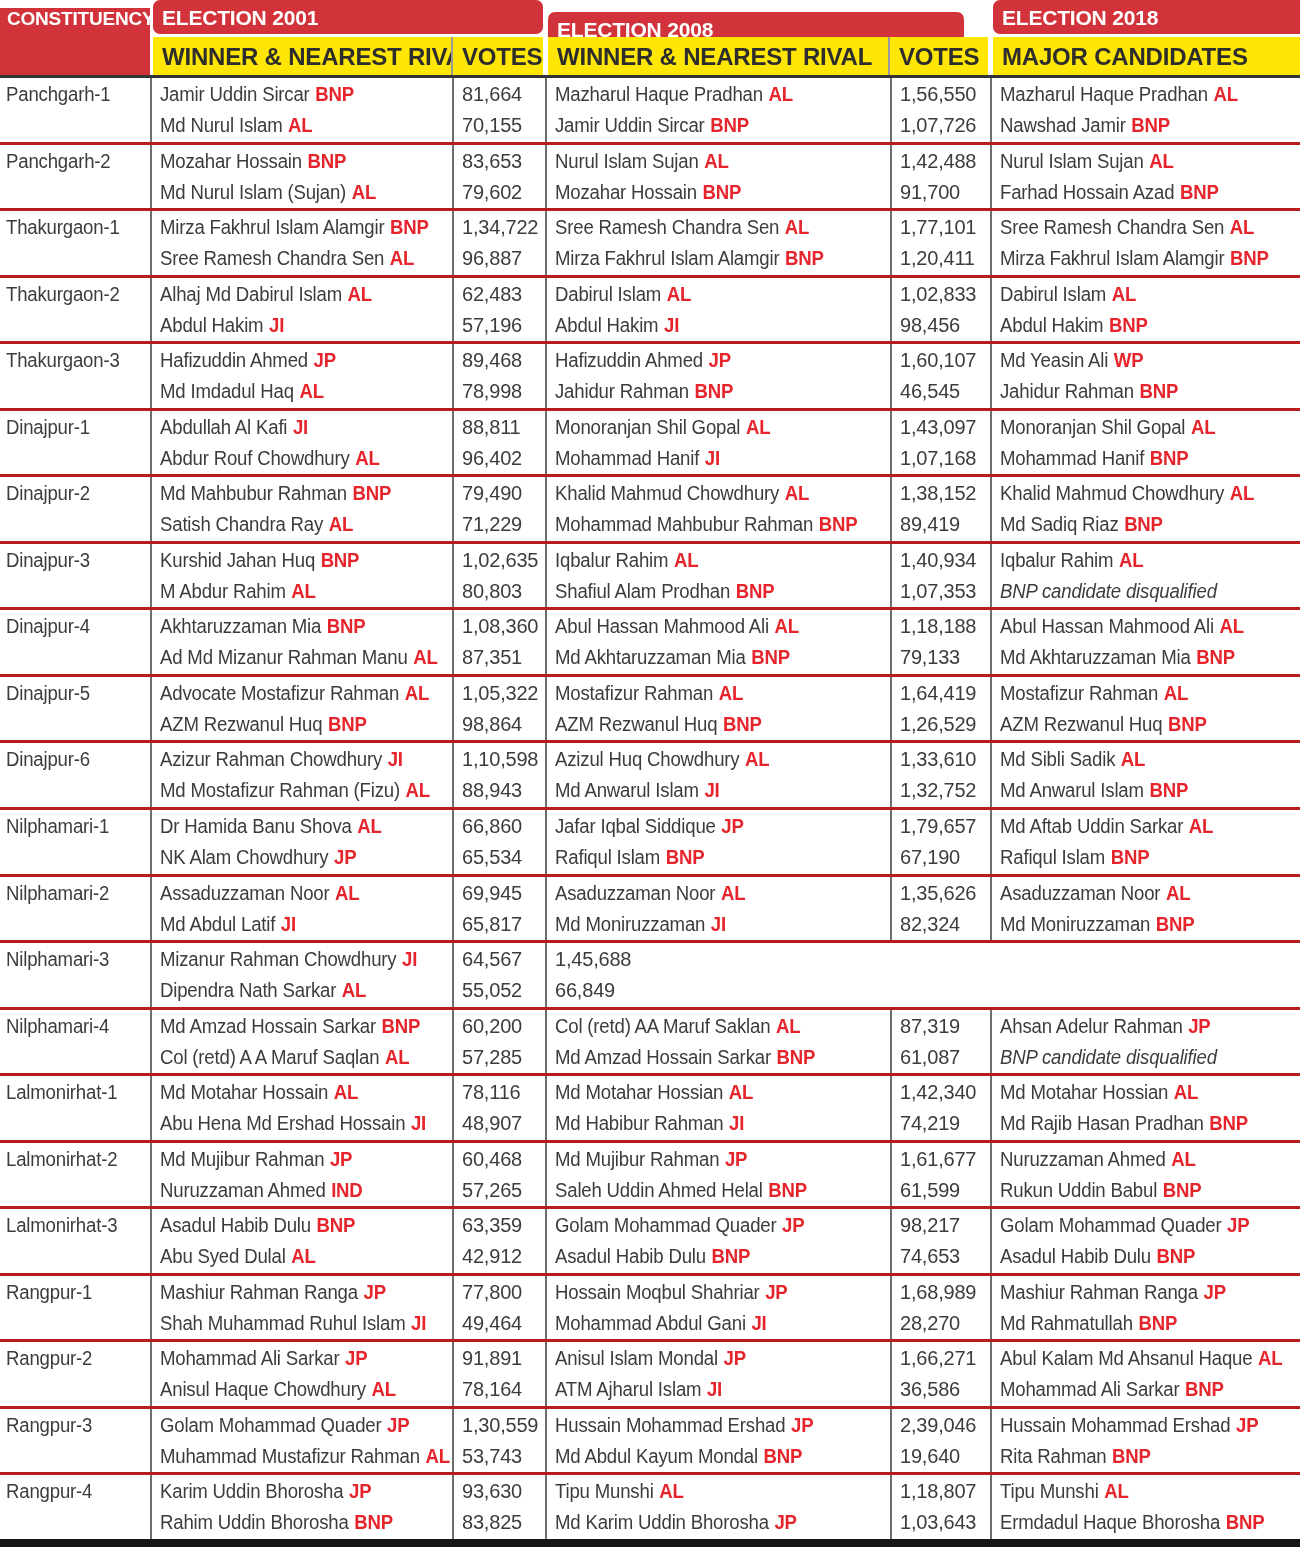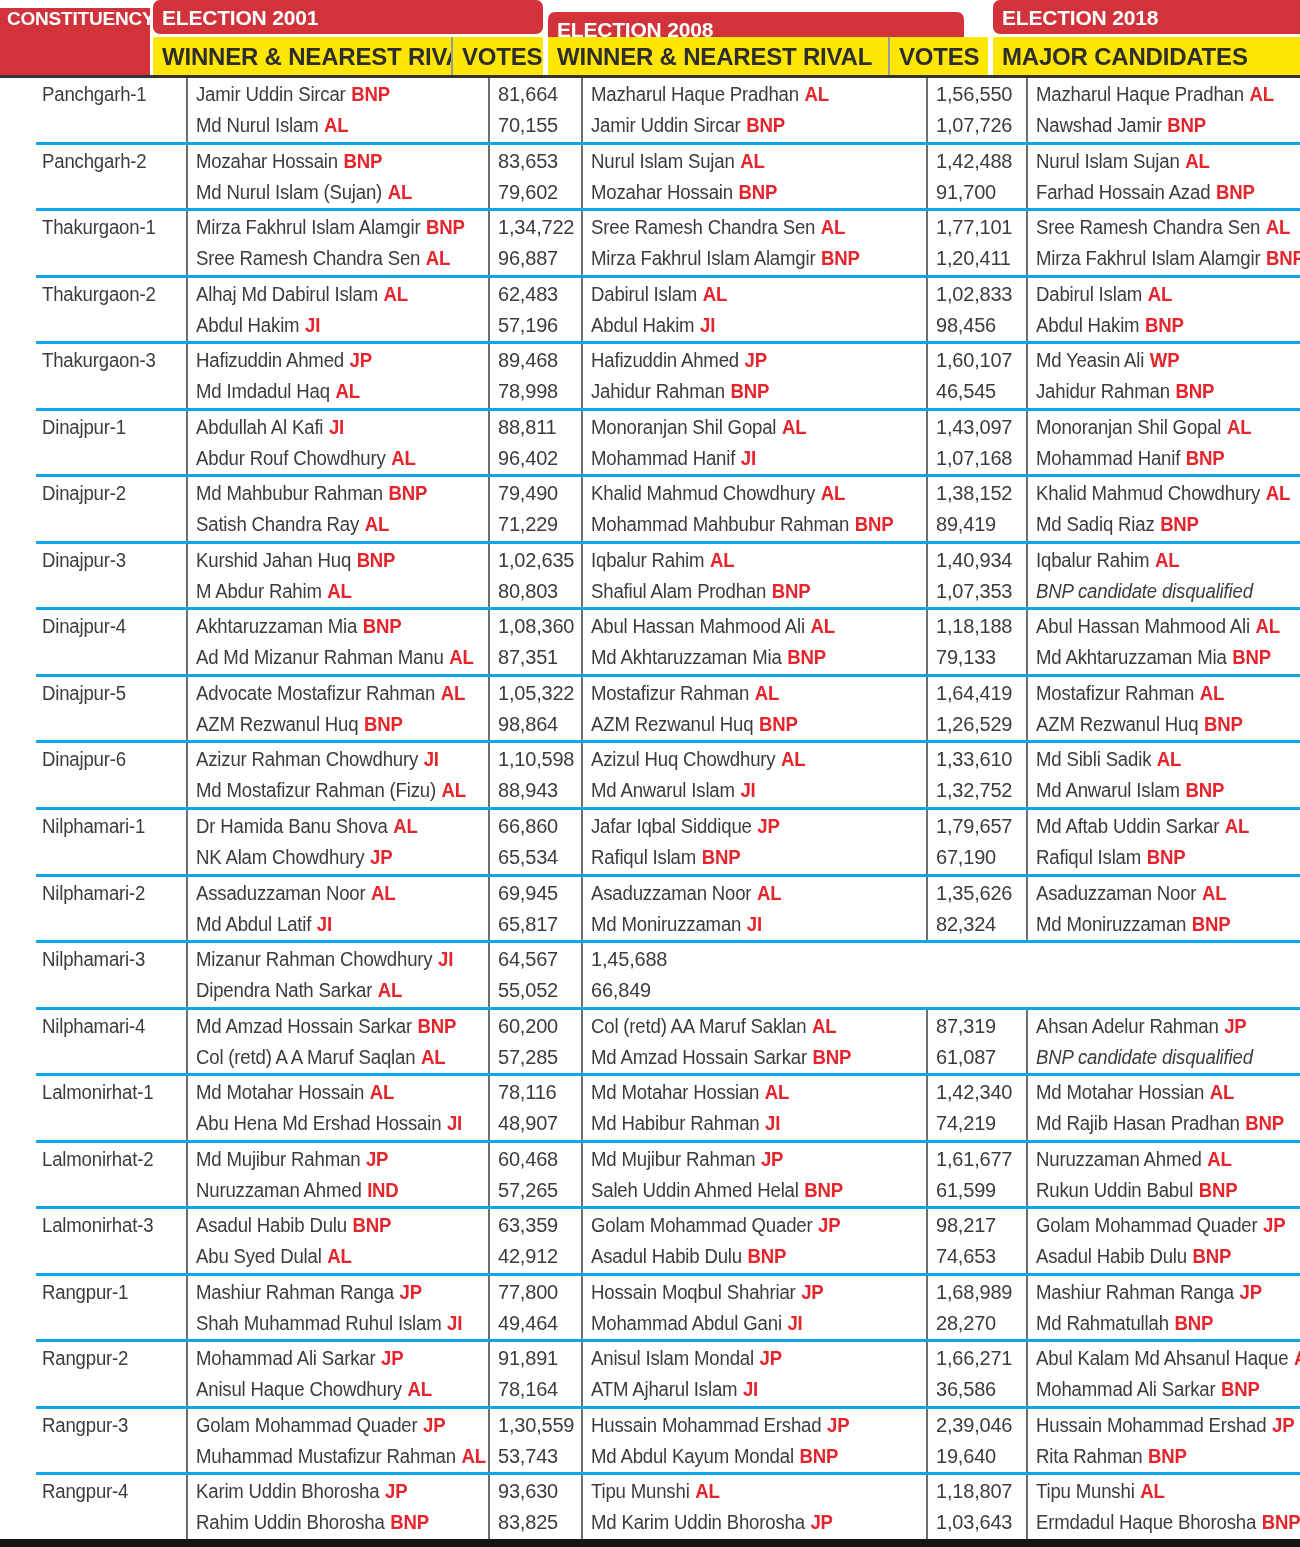--- a/index.html
+++ b/index.html
@@ -20,22 +20,22 @@
     font-weight:700;font-size:24px;line-height:39px;padding-left:9px;box-sizing:border-box;white-space:nowrap;}
   .y1{left:153px;width:298px;}
   .y2{left:451px;width:92px;border-left:2px solid #9a9a9a;}
   .y3{left:548px;width:340px;}
   .y4{left:888px;width:100px;border-left:2px solid #9a9a9a;}
   .y5{left:993px;width:307px;}
   .header-underline{position:absolute;left:0;bottom:0;width:100%;height:3px;background:#333;}
 
   
   .rows{display:flex;flex-direction:column;height:1461px;}
-  .row{display:grid;grid-template-columns:150px 302px 93px 345px 100px 310px;flex:1;box-sizing:border-box;margin-left:36px;}
-  .row + .row{border-top:3px solid #0ea5e9;}
+  .row{display:grid;grid-template-columns:150px 302px 93px 345px 100px 310px;flex:1;box-sizing:border-box;}
+  .row + .row{border-top:3px solid #b91c1c;}
   .cell{box-sizing:border-box;border-left:2px solid #6e6e6e;padding:1px 0 0 8px;overflow:visible;}
   .const-cell{border-left:none;padding-left:6px;}
   .ln{height:31px;line-height:31.5px;white-space:nowrap;font-size:20px;color:#3c3c3c;}
   .scale{transform:scaleX(0.93);transform-origin:0 50%;}
   .nm{color:#3c3c3c;}
   .party{font-weight:700;color:var(--pred);margin-left:6px;}
   .note{font-style:italic;color:#3c3c3c;}
 
   .bottom-bar{height:8px;background:#161616;width:100%;}
 </style>

